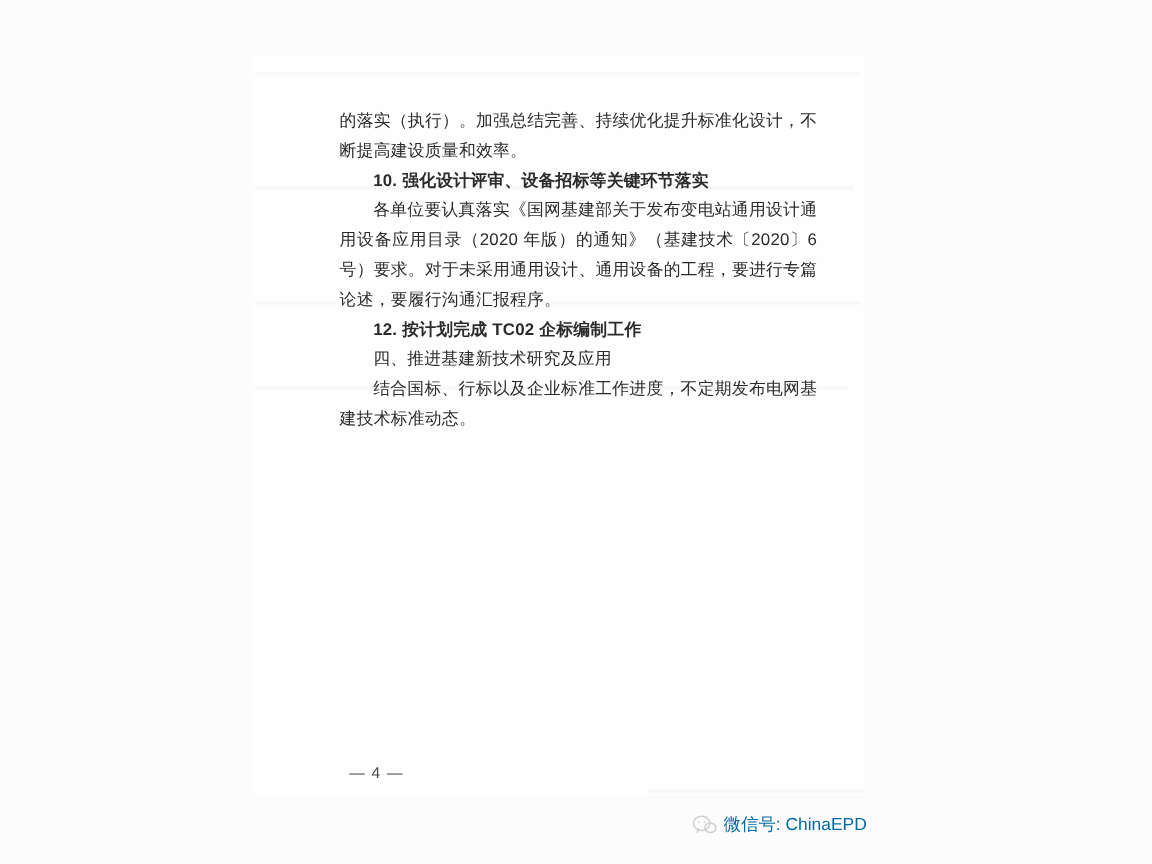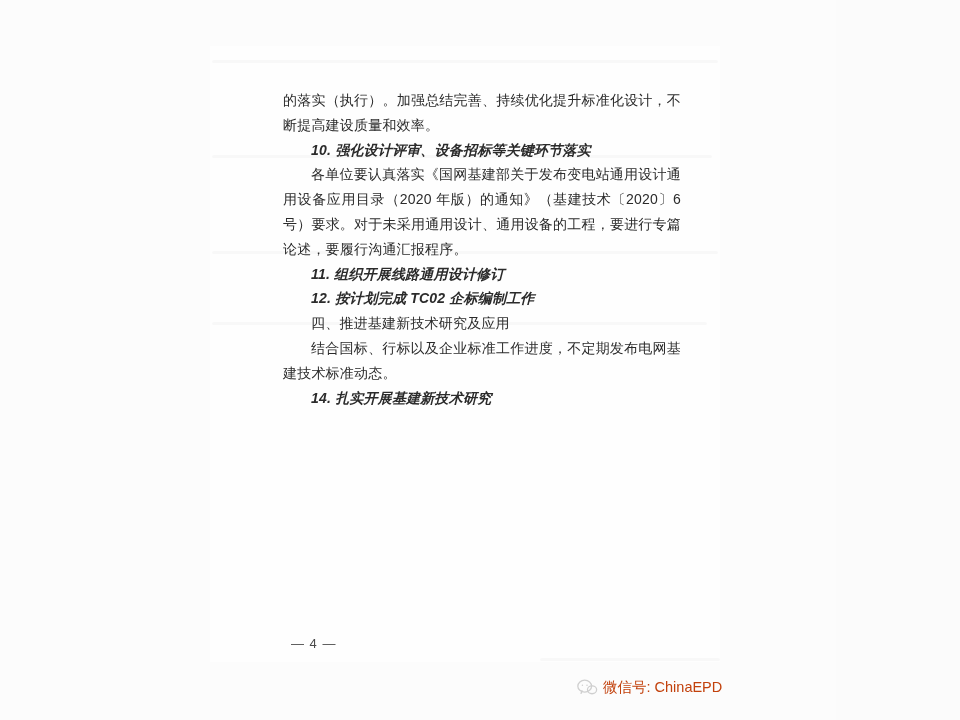--- a/index.html
+++ b/index.html
@@ -48,38 +48,38 @@
     line-height: 24.8px;
     color: #2b2b2b;
     text-align: justify;
     letter-spacing: 0.2px;
   }
   .doc-content p {
     margin: 0;
     padding: 0;
   }
   .doc-content p.indent { text-indent: 2em; }
-  .doc-content p.bold { font-weight: bold; font-style: italic; }
+  .doc-content p.bold { font-weight: bold; }
   .page-number {
     position: absolute;
     left: 291px;
     top: 636px;
     font-size: 13px;
     color: #4a4a4a;
     letter-spacing: 1px;
     white-space: nowrap;
   }
   .watermark {
     position: absolute;
     left: 576px;
     top: 678px;
     display: flex;
     align-items: center;
     gap: 5px;
-    color: #c2410c;
+    color: #0369a1;
     font-size: 14.5px;
     white-space: nowrap;
   }
   .watermark svg {
     display: block;
     width: 22px;
     height: 19px;
   }
 </style>
 </head>
@@ -92,25 +92,23 @@
   <div class="streak s1"></div>
   <div class="streak s2"></div>
   <div class="streak s3"></div>
   <div class="streak s4"></div>
   <div class="streak s5"></div>
 
   <div class="doc-content" id="doc-content">
       <p class="plain">的落实（执行）。加强总结完善、持续优化提升标准化设计，不断提高建设质量和效率。</p>
       <p class="indent bold">10. 强化设计评审、设备招标等关键环节落实</p>
       <p class="indent">各单位要认真落实《国网基建部关于发布变电站通用设计通用设备应用目录（2020 年版）的通知》（基建技术〔2020〕6 号）要求。对于未采用通用设计、通用设备的工程，要进行专篇论述，要履行沟通汇报程序。</p>
-      <p class="indent bold">11. 组织开展线路通用设计修订</p>
       <p class="indent bold">12. 按计划完成 TC02 企标编制工作</p>
       <p class="indent">四、推进基建新技术研究及应用</p>
       <p class="indent">结合国标、行标以及企业标准工作进度，不定期发布电网基建技术标准动态。</p>
-      <p class="indent bold">14. 扎实开展基建新技术研究</p>
     </div>
 
   <div class="page-number">— 4 —</div>
 
   <div class="watermark">
     <span>
       <svg viewBox="0 0 24 20" fill="none" stroke="#cfcfcf" stroke-width="1.4">
         <ellipse cx="9.5" cy="8.5" rx="7.5" ry="6.5"></ellipse>
         <path d="M5.5 16.5 L6.5 13.5" stroke-linecap="round"></path>
         <ellipse cx="17.5" cy="12.5" rx="5" ry="4.3"></ellipse>

